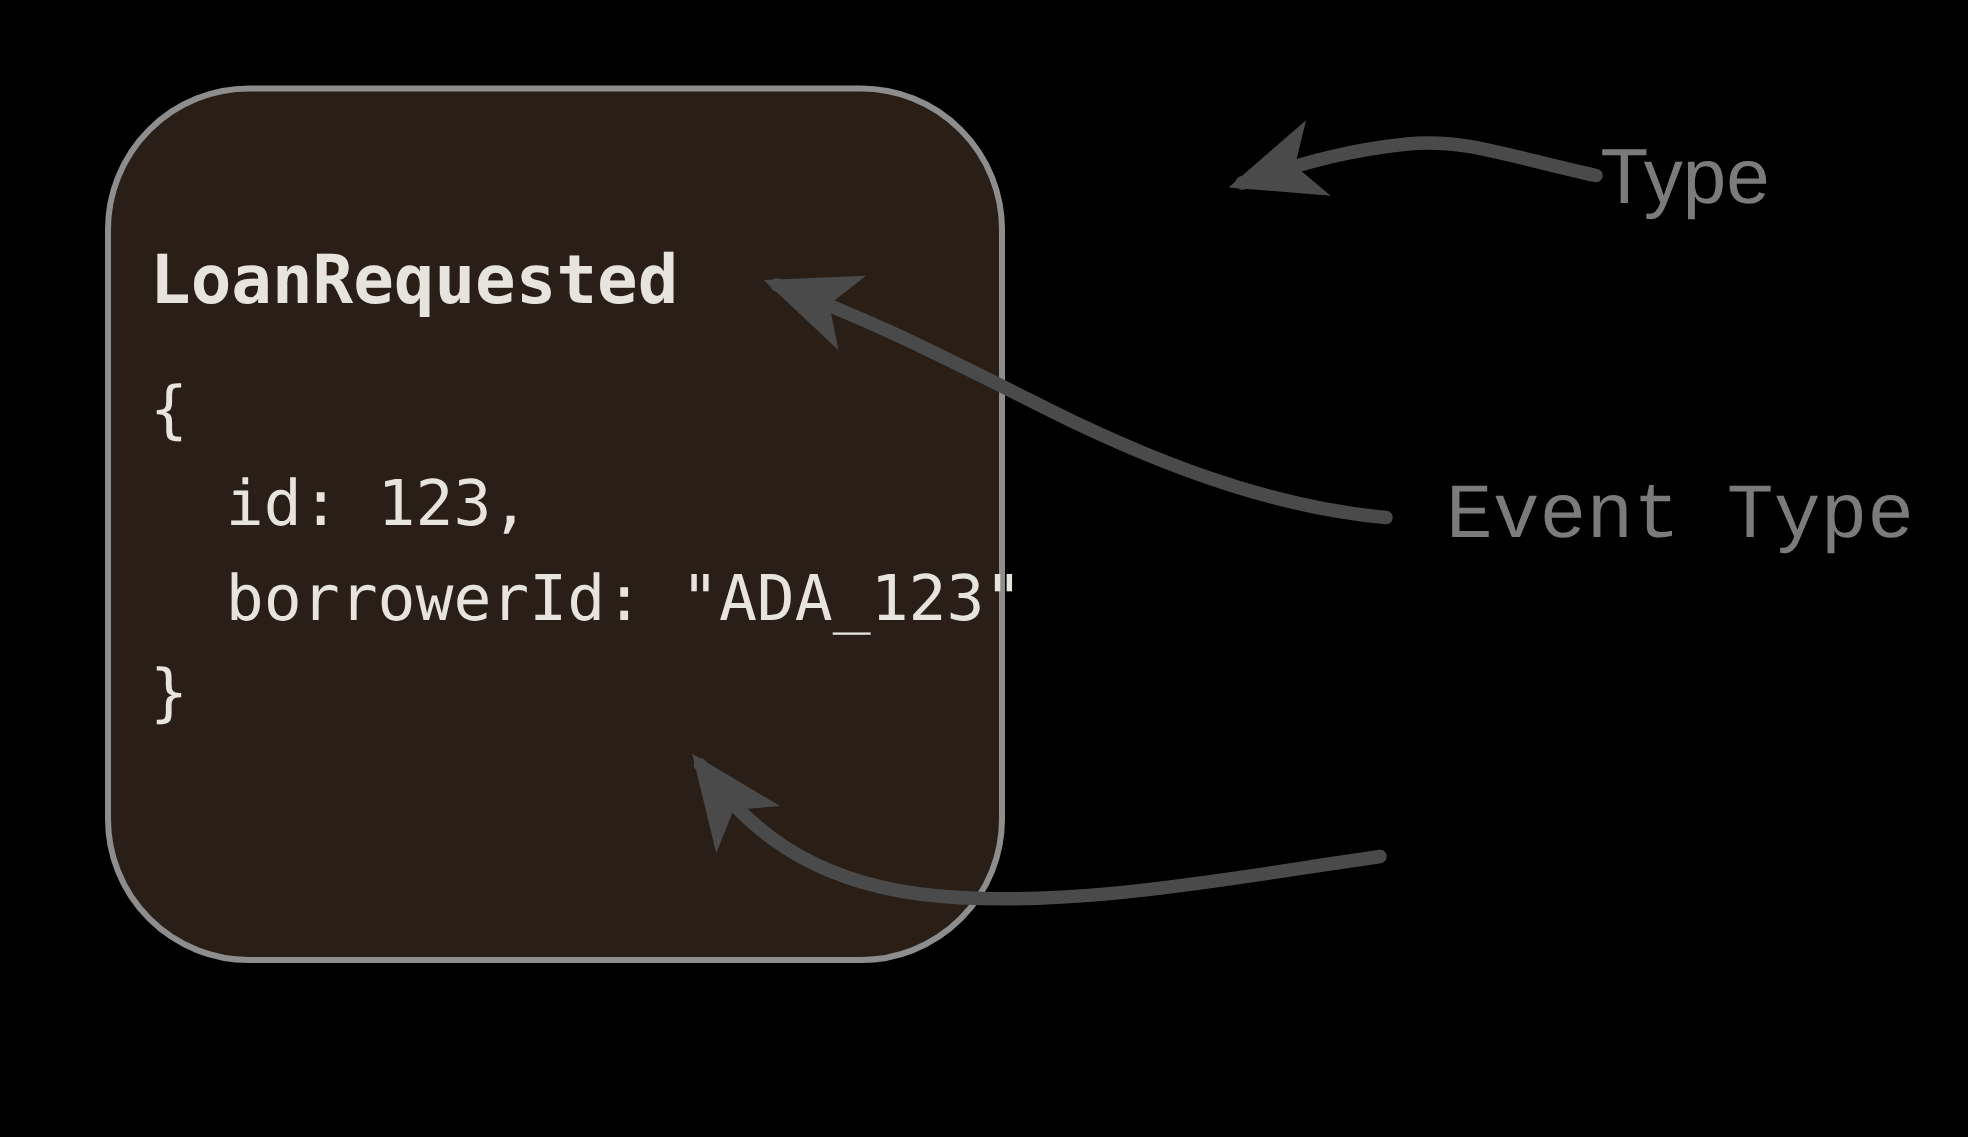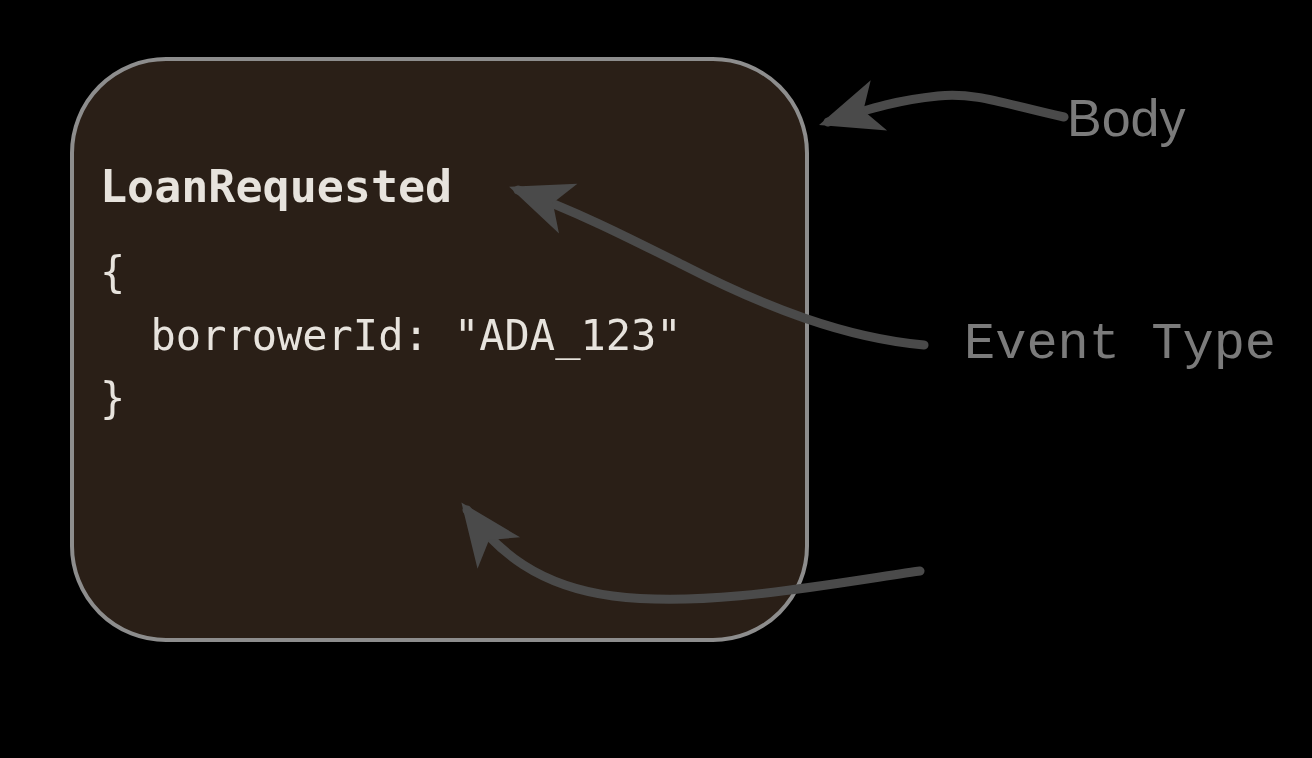--- a/index.html
+++ b/index.html
@@ -11,21 +11,21 @@
     position: relative;
     width: 1312px;
     height: 758px;
     background: #000000;
     overflow: hidden;
   }
   .event-card {
     position: absolute;
     left: 70px;
     top: 57px;
-    width: 739px;
+    width: 600px;
     height: 585px;
     box-sizing: border-box;
     background: #2a1f17;
     border: 4px solid #8d8d8d;
     border-radius: 96px;
   }
   .code {
     position: absolute;
     left: 26px;
     top: 96px;
@@ -77,27 +77,28 @@
 </head>
 <body>
 
 <div class="canvas">
 
   <div class="event-card">
     <div class="code">
       <div class="code-title">LoanRequested</div>
       <div class="code-body">
         <pre class="code-line">{</pre>
+        <pre class="code-line">  id: 123,</pre>
         <pre class="code-line">  borrowerId: "ADA_123"</pre>
         <pre class="code-line">}</pre>
       </div>
     </div>
   </div>
 
-  <div class="label label-event">Body</div>
+  <div class="label label-event">Type</div>
 
   <div class="label label-event-type">Event Type</div>
 
 
   <svg class="arrows-overlay" viewBox="0 0 1312 758" xmlns="http://www.w3.org/2000/svg">
     <defs>
       <marker id="arrowhead" viewBox="0 0 10 10" refX="8.5" refY="5" markerWidth="7" markerHeight="7" orient="auto" markerUnits="strokeWidth">
         <path d="M 10 5 L 0 0.8 L 2.6 5 L 0 9.2 Z" fill="#4a4a4a"></path>
       </marker>
     </defs>

